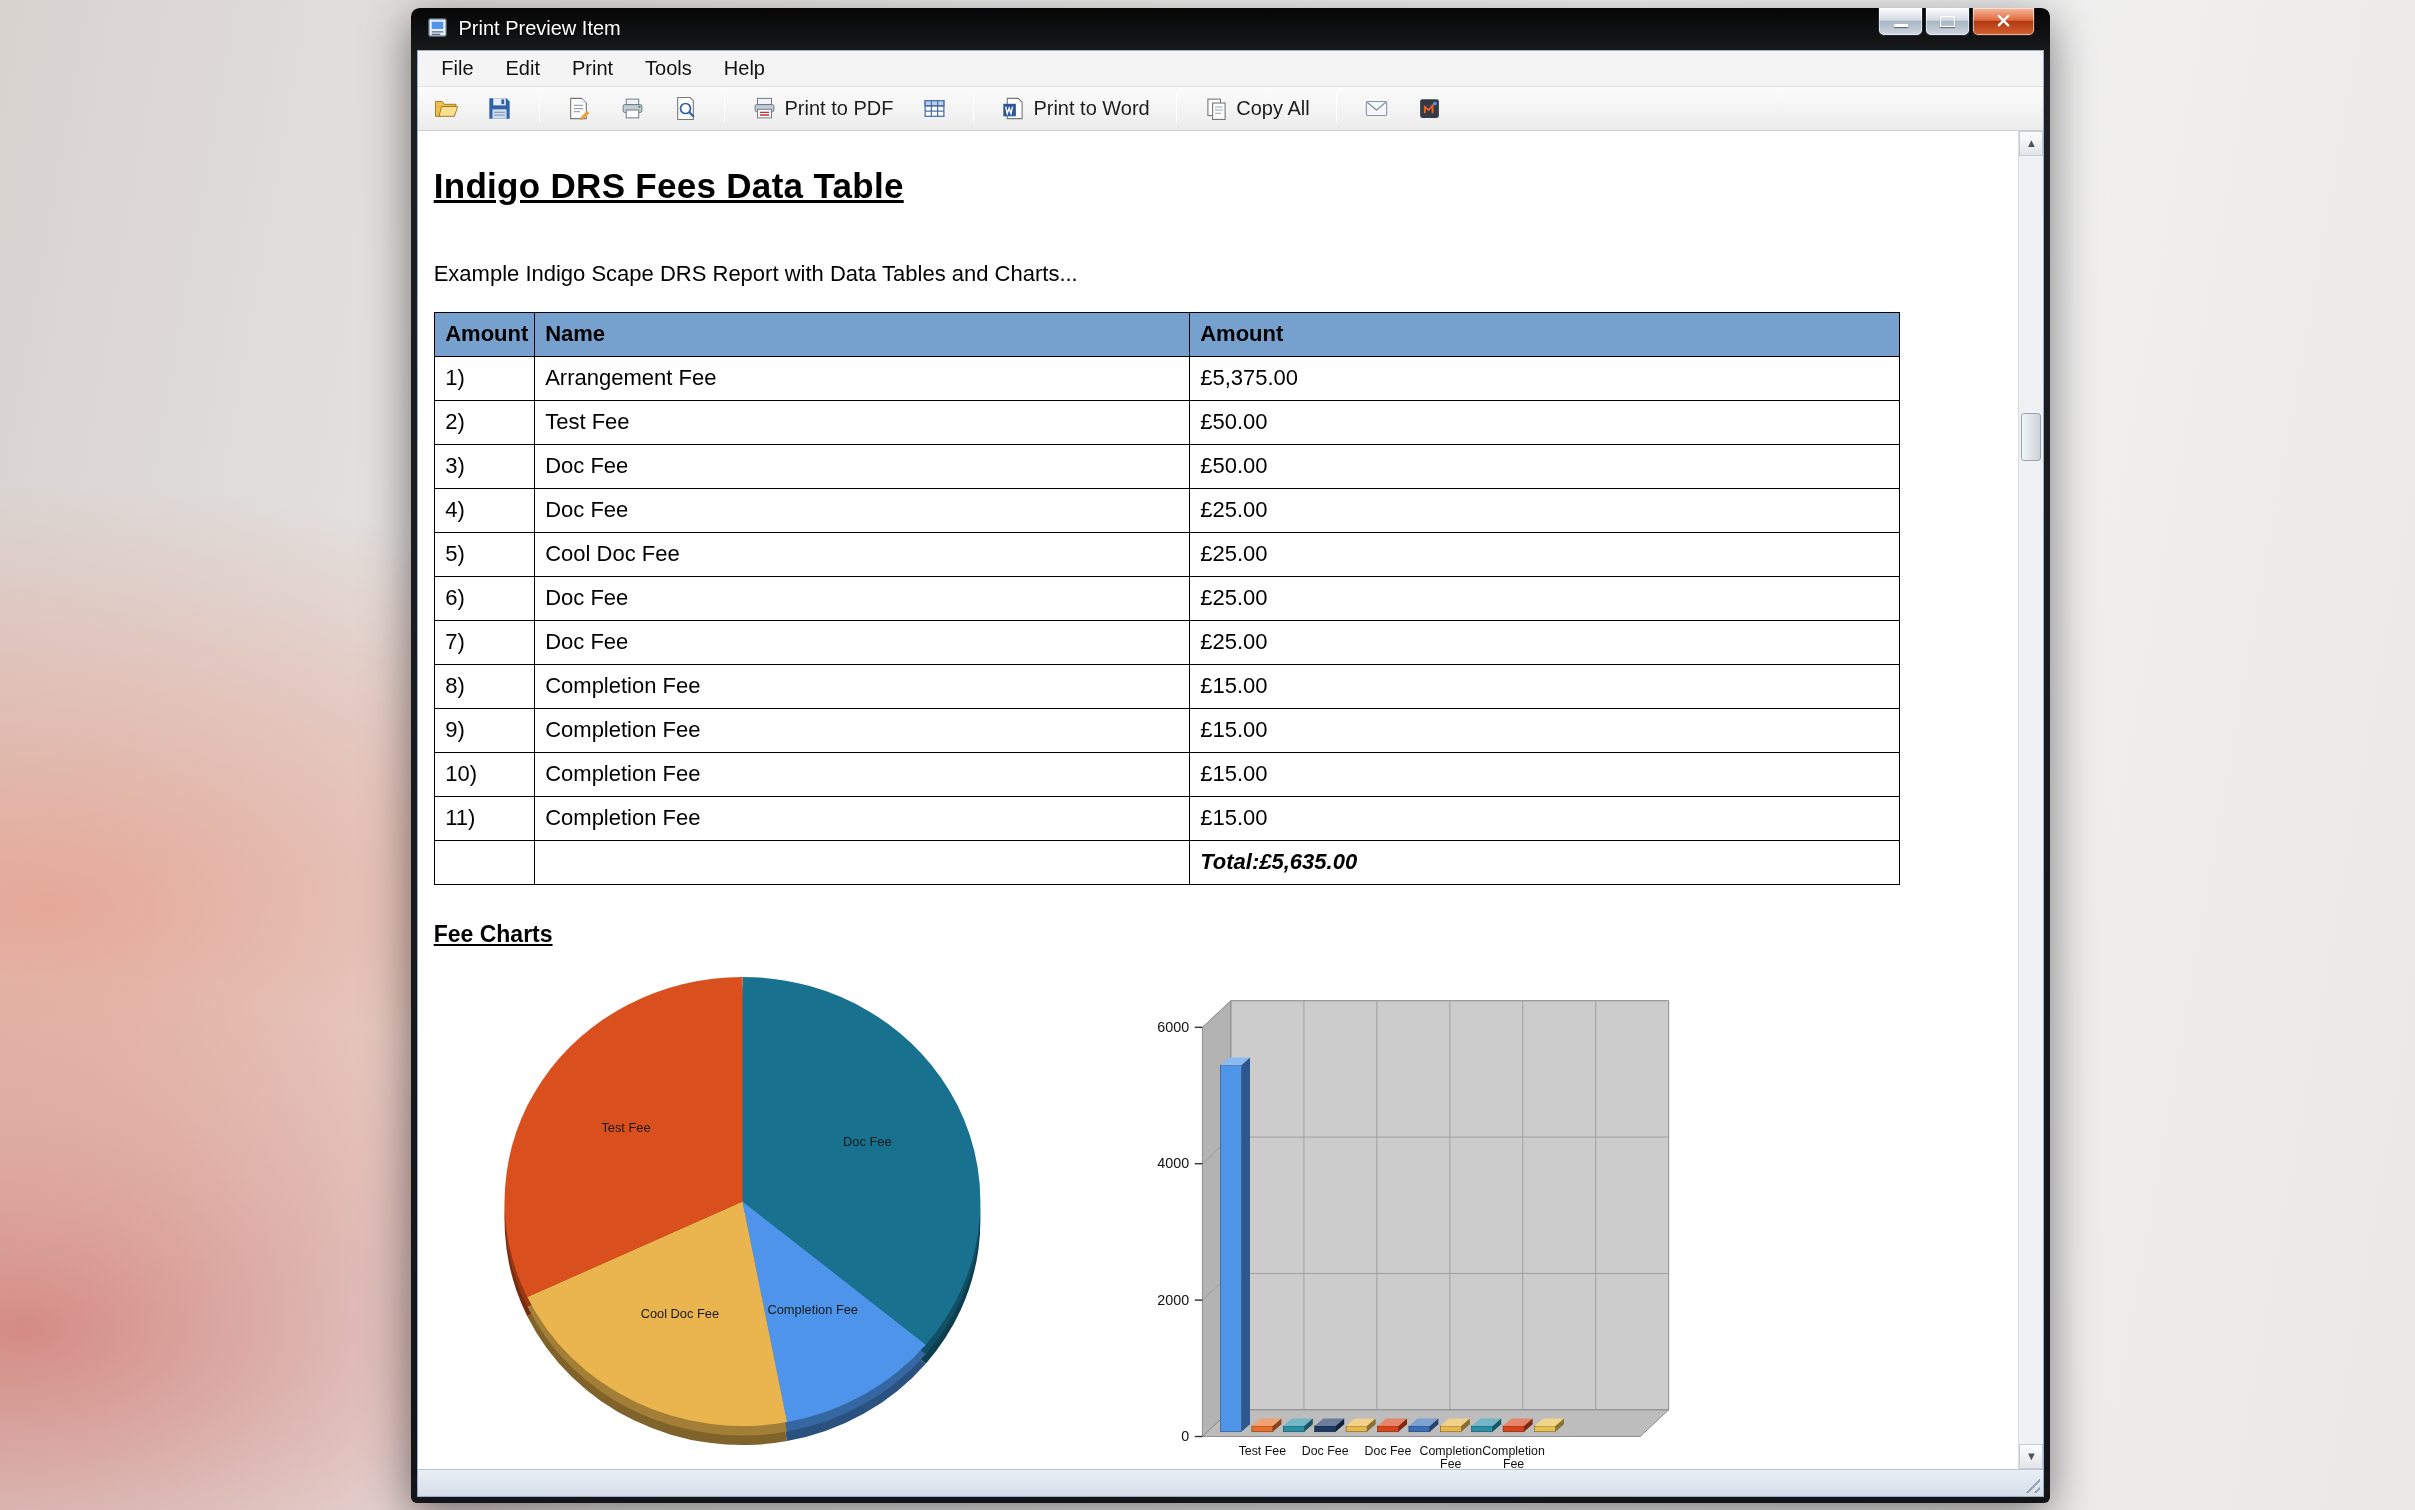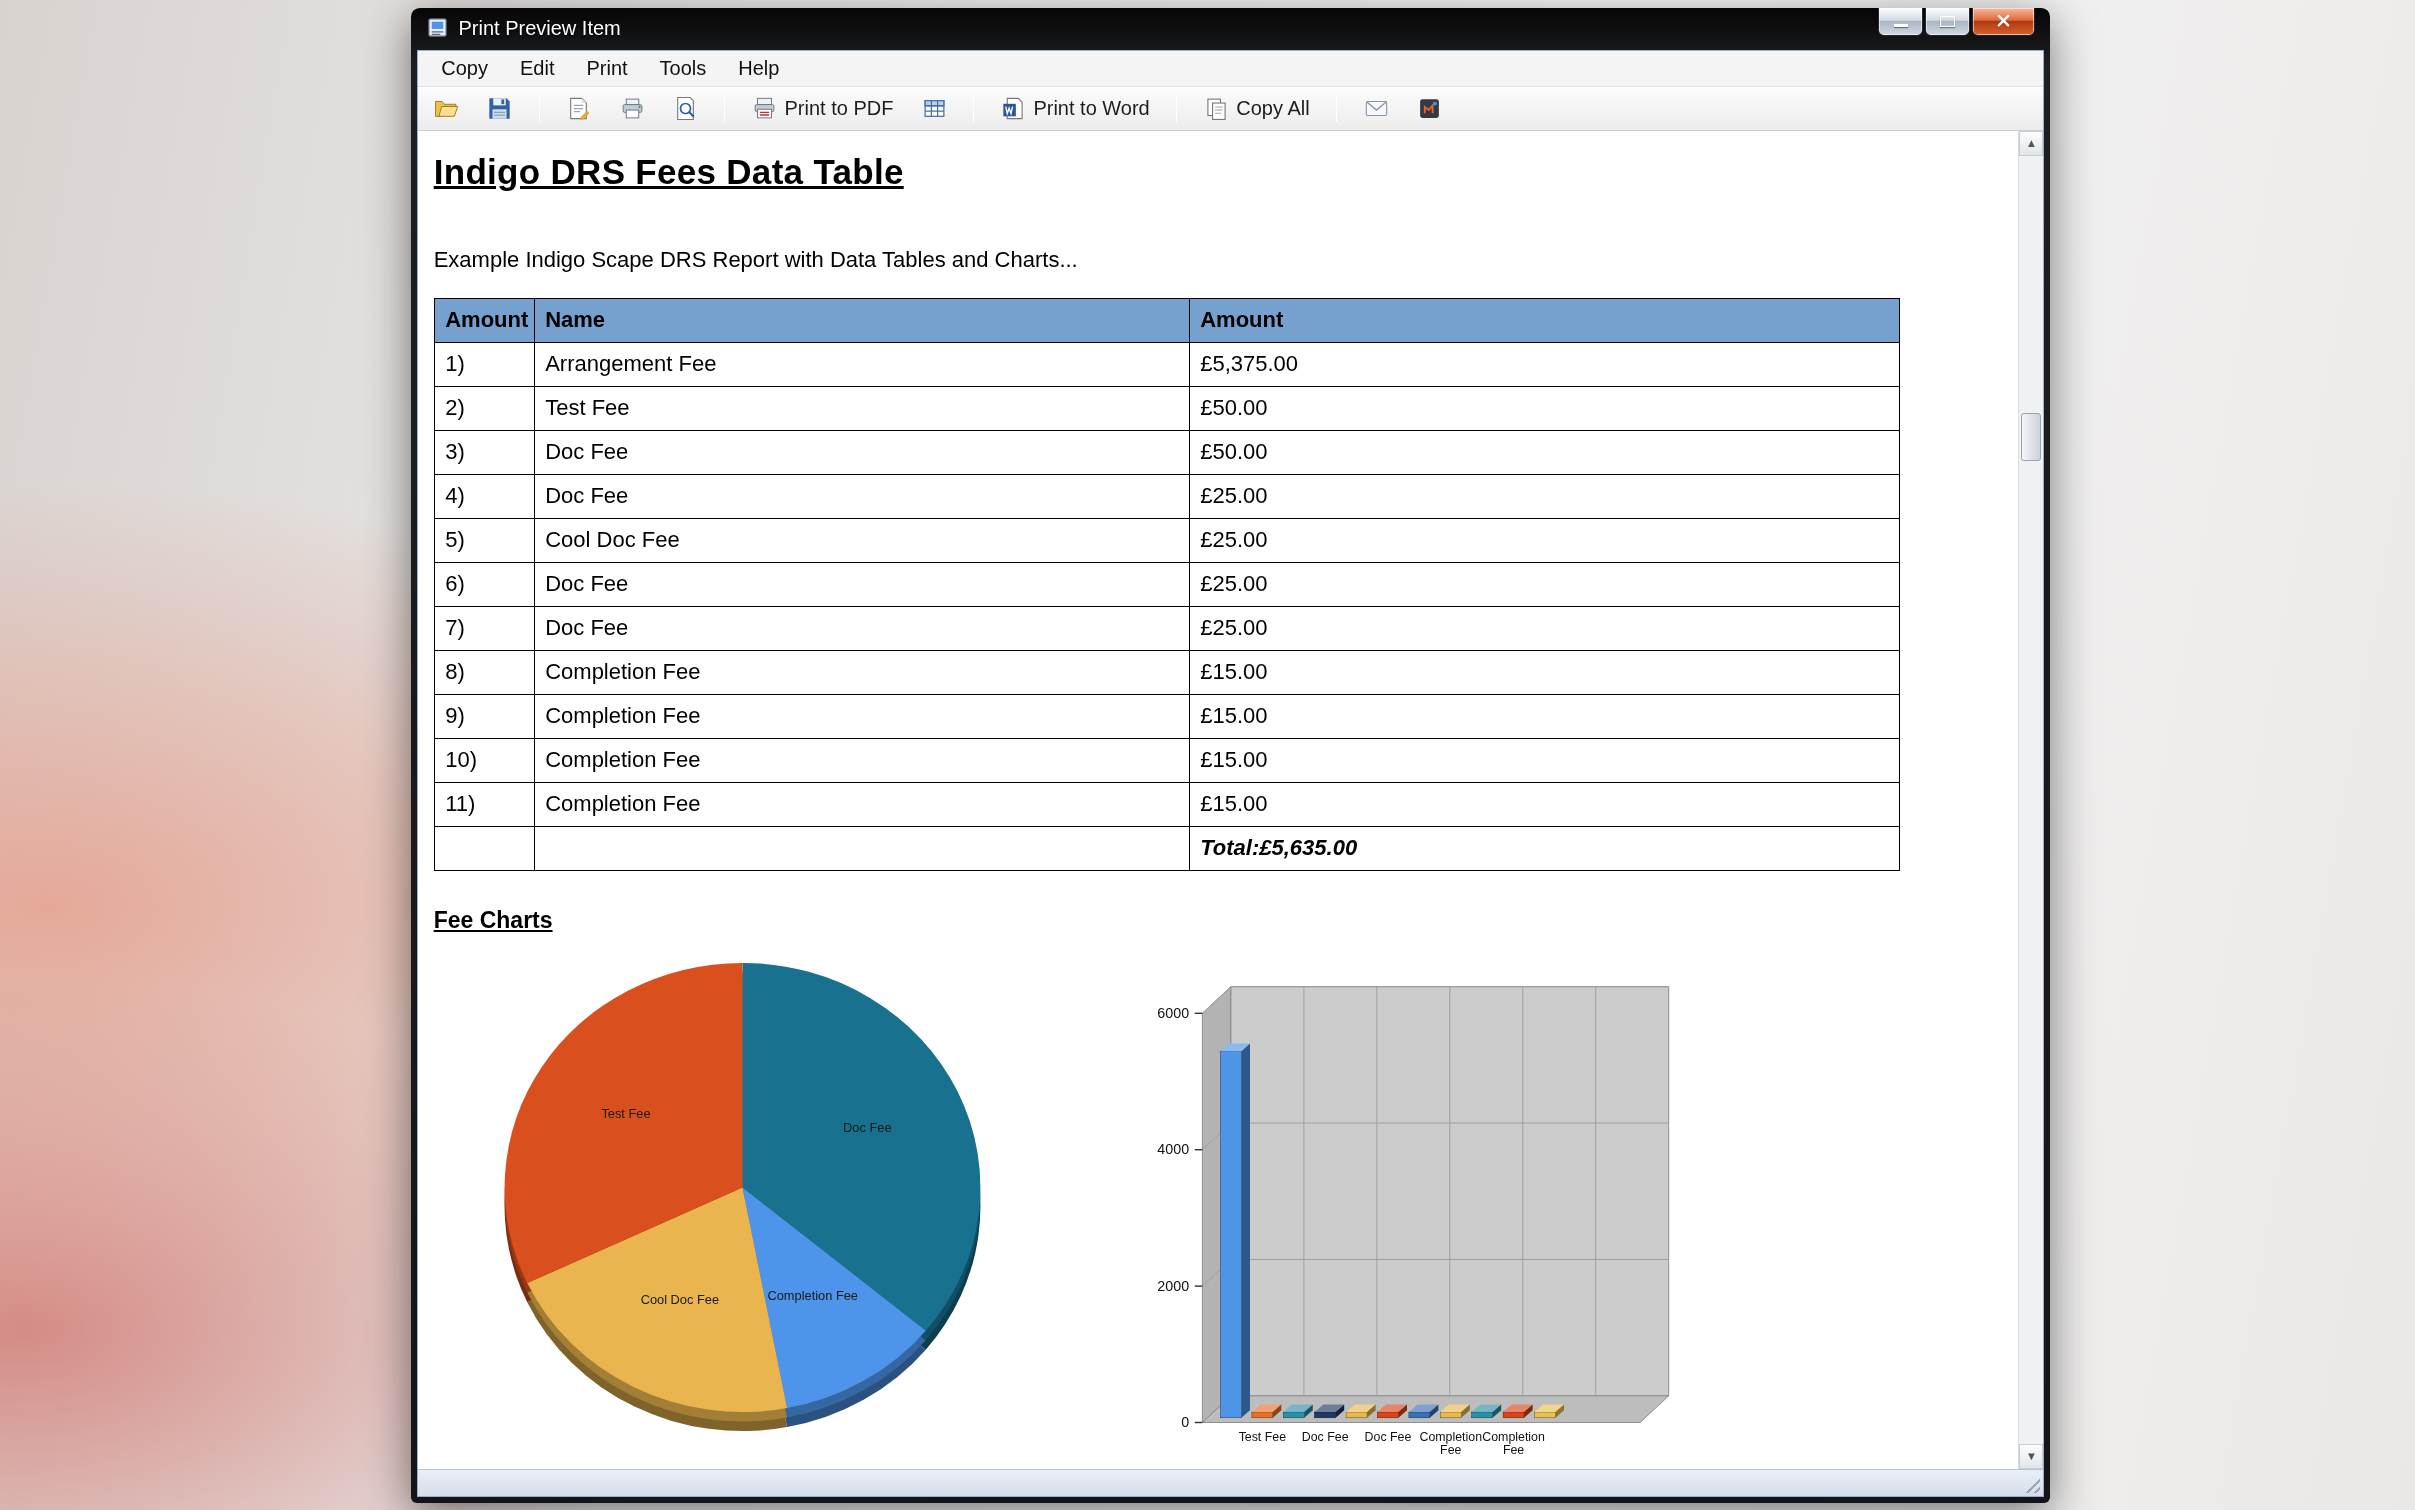--- a/index.html
+++ b/index.html
@@ -46,21 +46,21 @@
   .menubar { height:36px; flex:0 0 auto; background:#f4f4f4; display:flex; align-items:center; padding:0 7.6px; border-bottom:1px solid #e2e2e2; }
   .menu-item { padding:4.8px 16px; font-size:20px; color:#111; cursor:default; }
 
   .toolbar { height:44px; flex:0 0 auto; background:linear-gradient(#fcfcfc,#ececec); border-bottom:1px solid #cfcfcf; display:flex; align-items:center; padding:0 9.5px; gap:15px; }
   .tbtn { display:flex; align-items:center; gap:7.6px; padding:3.8px 6.7px; border-radius:2.9px; font-size:20px; color:#1d1d1d; cursor:default; }
   .tbtn svg { display:block; }
   .tsep { width:1px; height:28.5px; background:#c4c4c4; border-right:1px solid #fff; margin:0 4.8px; }
 
   
   .docwrap { flex:1; min-height:0; background:#fff; display:flex; }
-  .doc-content { flex:1; min-width:0; padding:21px 0 0 16px; overflow:hidden; color:#000; }
+  .doc-content { flex:1; min-width:0; padding:21px 0 0 16px; overflow:hidden; color:#000;margin-top:14px; }
 
   .doc-title { font-size:35px; font-weight:bold; text-decoration:underline; letter-spacing:0.3px; }
   .doc-intro { font-size:22px; margin-top:55px; }
 
   table.fees { border-collapse:collapse; border:1.9px solid #000; margin-top:25px; table-layout:fixed; width:1417px; font-size:22px; }
   table.fees th, table.fees td { border:1px solid #000; padding:7.6px 10.5px; height:44px; text-align:left; vertical-align:middle; font-weight:normal; }
   table.fees th { font-weight:bold; }
   .col-index { width:100px; }
   .col-name  { width:655px; }
   .col-amount{ width:710px; }
@@ -108,21 +108,21 @@
           <span><svg width="17" height="13.3" viewBox="0 0 18 14">
                 <path d="M4 2l10 10M14 2L4 12" stroke="#fff" stroke-width="2.4" stroke-linecap="round"></path>
               </svg></span>
         </div>
       </div>
     </div>
 
     <div class="client">
 
       <div class="menubar">
-          <div class="menu-item">Copy</div>
+          <div class="menu-item">File</div>
           <div class="menu-item">Edit</div>
           <div class="menu-item">Print</div>
           <div class="menu-item">Tools</div>
           <div class="menu-item">Help</div>
         </div>
 
       <div class="toolbar">
         <div class="tbtn">
           <span>
               <svg width="25" height="25" viewBox="0 0 16 16">

